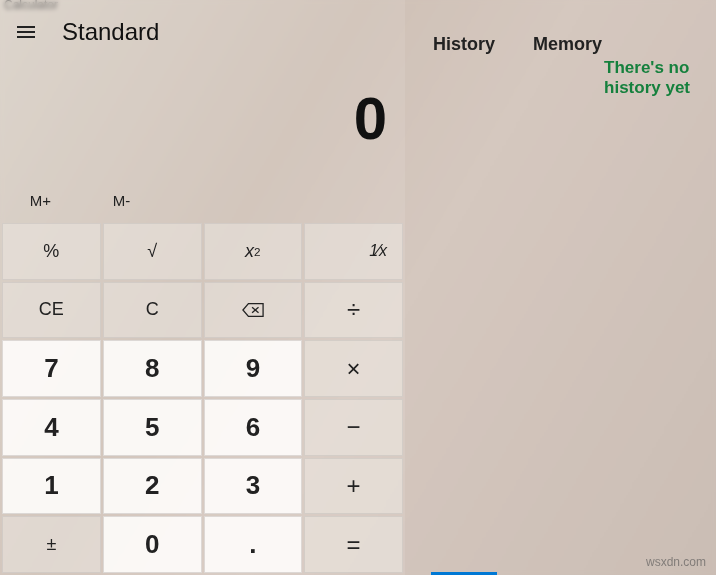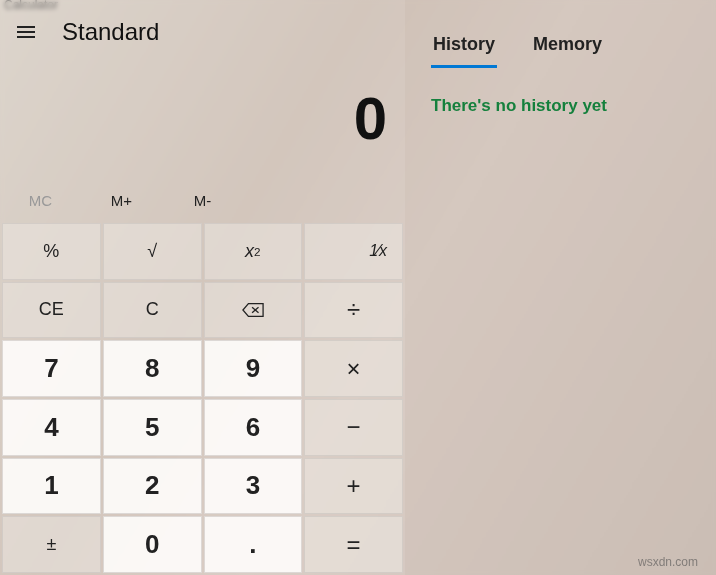--- a/index.html
+++ b/index.html
@@ -78,34 +78,34 @@
   .key.num { background: rgba(252,250,248,0.95); font-size: 26px; font-weight: 600; }
   .key.op { background: rgba(235,230,224,0.6); font-size: 24px; }
   .key .sup { font-size: 0.65em; vertical-align: super; }
   .key .frac { font-size: 16px; font-style: italic; letter-spacing:-1px;margin-left:48px;}
   .backspace-svg { width:22px; height:16px; }
   
   .right {
     flex: 1;
     background: rgba(218,208,200,0.35);
     padding: 30px 22px 0 26px;
-    display: flex; flex-direction: column;
+    display: flex; flex-direction: row;
   }
   .tabs {
     display: flex; gap: 34px;
     font-size: 18px; font-weight: 600; color: #222;
   }
   .tab { padding: 4px 2px 10px 2px; cursor: pointer; }
   .tab.active { border-bottom: 3px solid #0078d4; }
   .history-msg {
     margin-top: 28px;
     font-size: 17px; font-weight: 600; color: #15803d;
   }
   .watermark {
-    position: absolute; bottom: 6px; right: 18px;
+    position: absolute; bottom: 6px; right: 10px;
     font-size: 12px; color: rgba(80,80,80,0.6);
   }
 </style>
 </head>
 <body>
 
 <div class="titlebar">Calculator</div>
 
 <div class="app">
 
@@ -118,21 +118,20 @@
             <span></span>
             <span></span>
         </span>
       </div>
       <div class="mode-title">Standard</div>
     </div>
 
     <div class="display">0</div>
 
     <div class="mem-row">
-      <div class="mem-btn disabled">MC</div>
       <div class="mem-btn">M+</div>
       <div class="mem-btn">M-</div>
     </div>
 
     <div class="keypad">
 
       <div class="key fn">%</div>
       <div class="key fn">√</div>
       <div class="key fn">
         <span style="font-style:italic">x</span>

